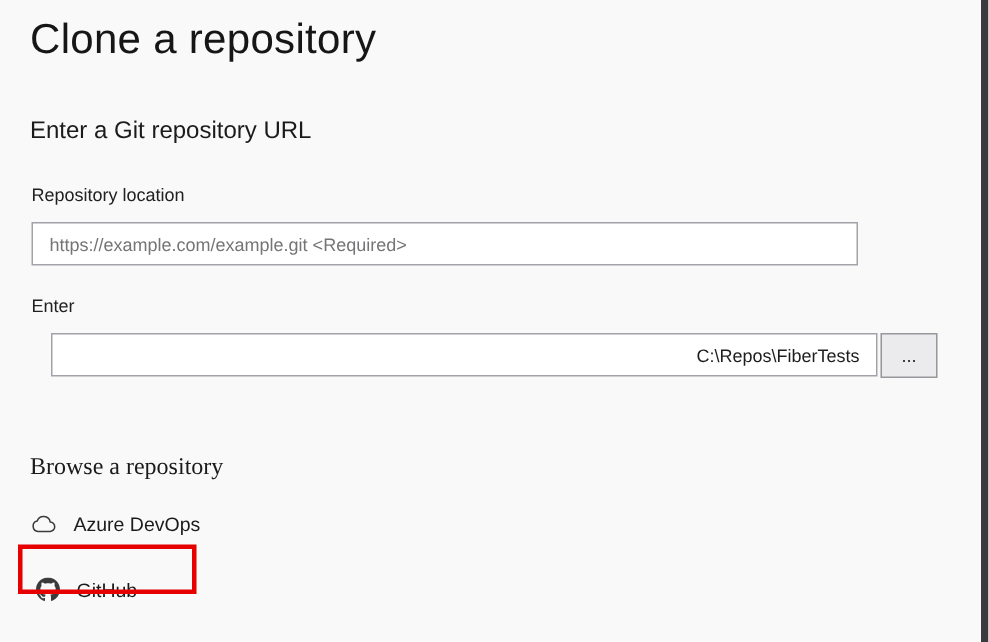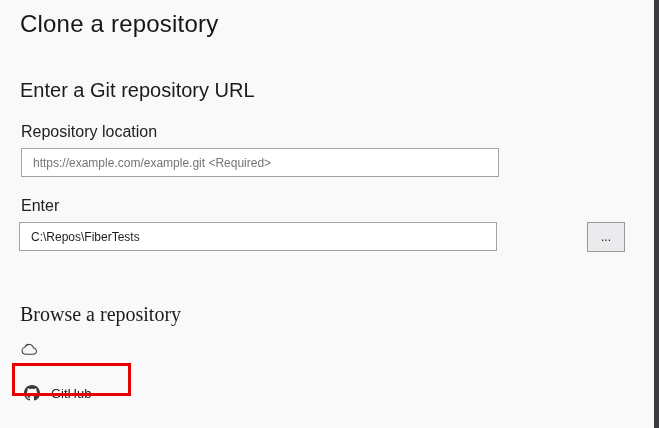--- a/index.html
+++ b/index.html
@@ -13,37 +13,37 @@
     background: #f9f9f9;
     font-family: "Liberation Sans", sans-serif;
     overflow: hidden;
     color: #1e1e1e;
   }
   .abs { position: absolute; }
 
   .page-title {
     left: 20px;
     top: 10px;
-    font-size: 24px;
+    font-size: 28px;
     font-weight: 400;
     color: #161616;
     letter-spacing: 0.2px;
   }
   .section-heading {
-    font-size: 20px;
+    font-size: 16px;
     font-weight: 400;
     color: #1b1b1b;
   }
   .field-label {
-    font-size: 16px;
+    font-size: 12px;
     color: #212121;
   }
   .text-input {
     box-sizing: border-box;
-    width: 478px;
+    width: 551px;
     height: 29px;
     border: 1px solid #a2a2a8;
     background: #ffffff;
     font-family: "Liberation Sans", sans-serif;
     font-size: 12px;
     color: #1e1e1e;
     padding: 0 11px;
     outline: none;
     border-radius: 0;
   }
@@ -102,32 +102,33 @@
 <h1 class="abs page-title" style="margin:0;">Clone a repository</h1>
 
 <div class="abs section-heading" style="left:20px; top:79px;">Enter a Git repository URL</div>
 
 <div class="abs field-label" style="left:21px; top:123px;">Repository location</div>
 
 <input class="abs text-input" style="left: 21px; top: 148px;" type="text" placeholder="https://example.com/example.git &lt;Required&gt;">
 
 <div class="abs field-label" style="left:21px; top:197px;">Enter</div>
 
-<input class="abs text-input" style="left: 19px; top: 222px;" type="text" value="C:\Repos\FiberTests">
+<input class="abs text-input" style="left: 34px; top: 222px; text-align: right;" type="text" value="C:\Repos\FiberTests">
 
 <button class="abs browse-btn" style="left:587px; top:222px;">...</button>
 
 <div class="abs section-heading" style="left:20px; top:303px;font-family:Liberation Serif, serif;">Browse a repository</div>
 
 <div class="abs repo-row" style="left:21px; top:341px;">
   <span class="icon">
     <svg width="17" height="13" viewBox="0 0 20 14" aria-hidden="true">
       <path d="M5.2 12.6 A4.1 4.1 0 0 1 4.5 4.5 A5.3 5.3 0 0 1 14.7 5.3 A3.5 3.5 0 0 1 14.4 12.6 Z" fill="none" stroke="#3b3b3b" stroke-width="1.2" stroke-linejoin="round"></path>
     </svg>
   </span>
+  <span>Azure DevOps</span>
 </div>
 
 <div class="abs repo-row" style="left:23px; top:369px;margin-top:16px;">
   <span class="icon">
     <svg width="16" height="16" viewBox="0 0 16 16" aria-hidden="true">
       <path fill="#3b3b3b" fill-rule="evenodd" d="M8 0C3.58 0 0 3.58 0 8c0 3.54 2.29 6.53 5.47 7.59.4.07.55-.17.55-.38 0-.19-.01-.82-.01-1.49-2.01.37-2.53-.49-2.69-.94-.09-.23-.48-.94-.82-1.13-.28-.15-.68-.52-.01-.53.63-.01 1.08.58 1.23.82.72 1.21 1.87.87 2.33.66.07-.52.28-.87.51-1.07-1.78-.2-3.64-.89-3.64-3.95 0-.87.31-1.59.82-2.15-.08-.2-.36-1.02.08-2.12 0 0 .67-.21 2.2.82.64-.18 1.32-.27 2-.27s1.36.09 2 .27c1.53-1.04 2.2-.82 2.2-.82.44 1.1.16 1.92.08 2.12.51.56.82 1.27.82 2.15 0 3.07-1.87 3.75-3.65 3.95.29.25.54.73.54 1.48 0 1.07-.01 1.93-.01 2.2 0 .21.15.46.55.38A8.01 8.01 0 0 0 16 8c0-4.42-3.58-8-8-8z"></path>
     </svg>
   </span>
   <span>GitHub</span>
 </div>

